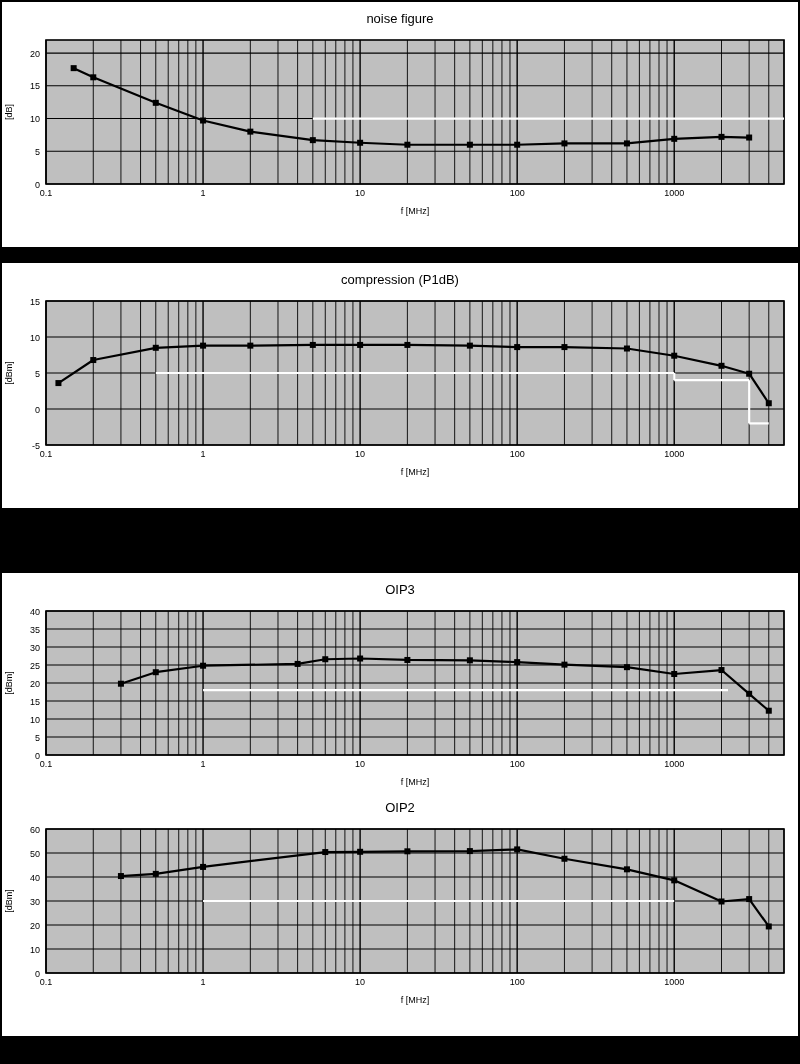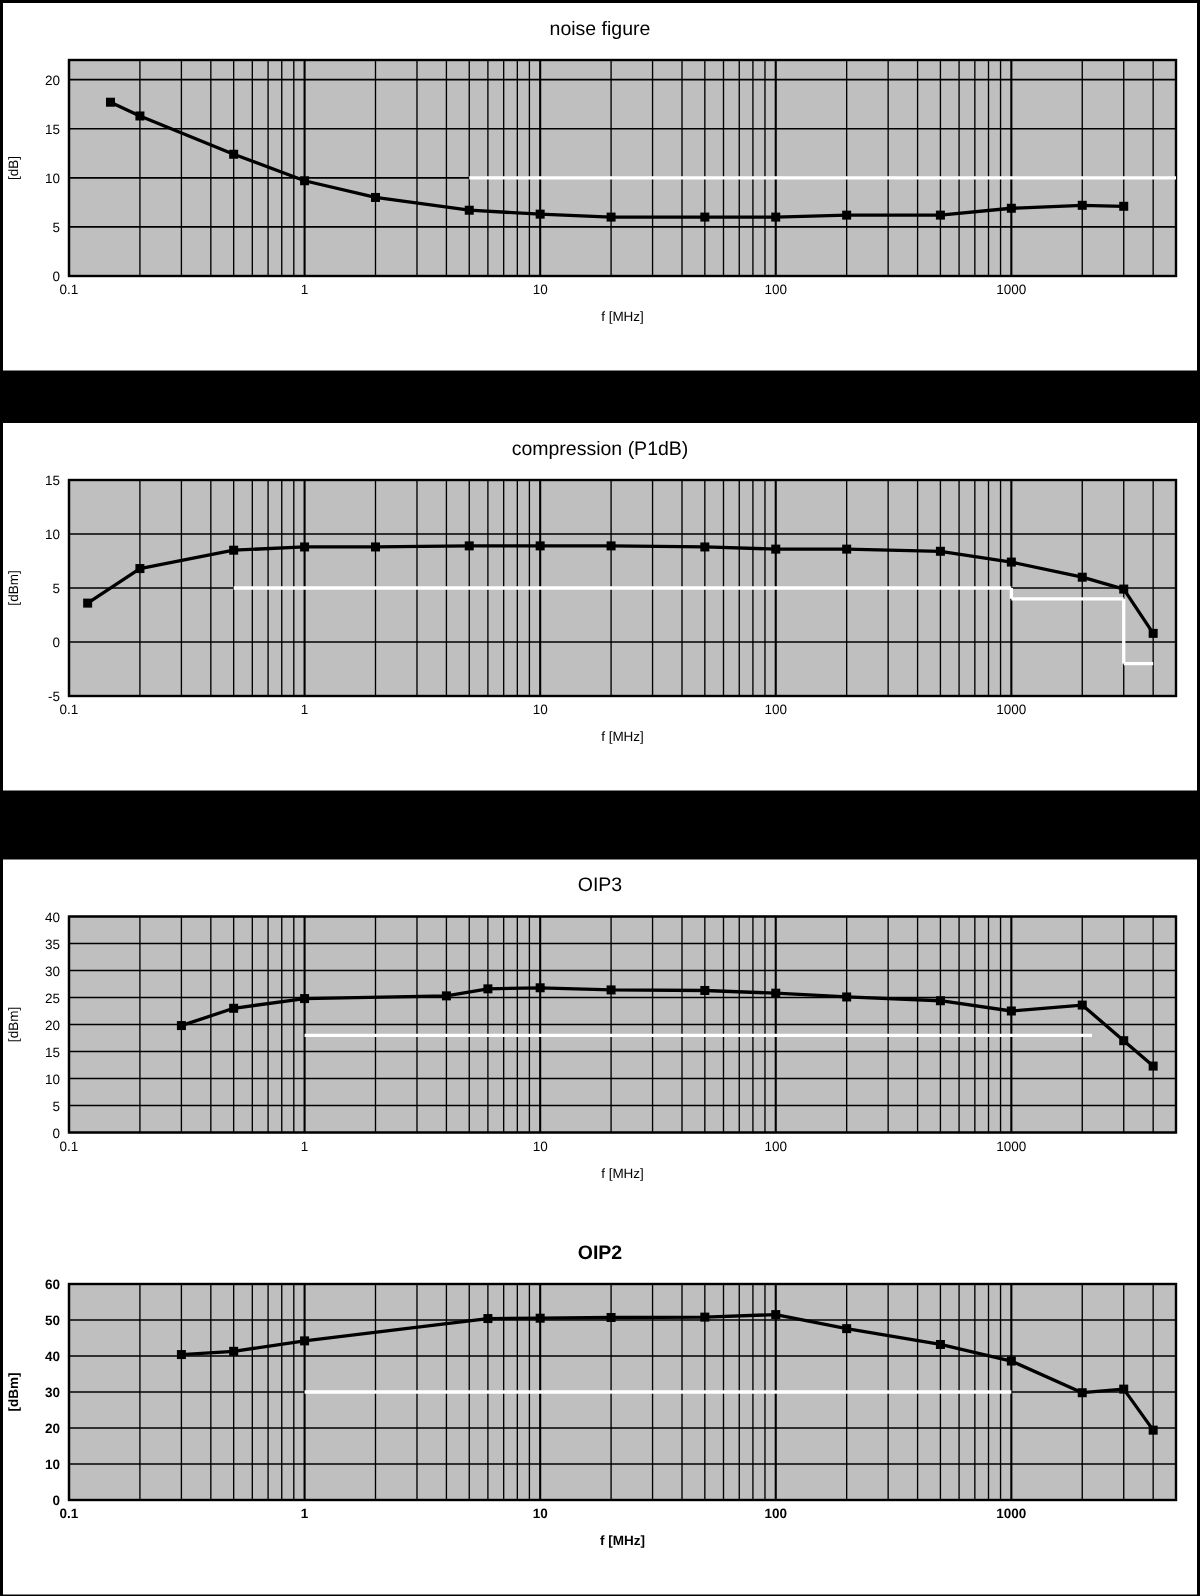--- a/index.html
+++ b/index.html
@@ -21,23 +21,23 @@
     box-sizing: border-box;
   }
   .chart-card {
     background: #ffffff;
     position: absolute;
     left: 2px;
     width: 796px;
     box-sizing: border-box;
   }
   #card0 { top: 2px;   height: 245px; }
-  #card1 { top: 282px; height: 245px; }
+  #card1 { top: 263px; height: 245px; }
   #card2 { top: 545px; height: 245px; margin-top: 28px; }
-  #card3 { top: 818px; height: 245px; font-weight: bold; }
+  #card3 { top: 791px; height: 245px; }
 
   .chart-title {
     text-align: center;
     font-size: 13px;
     color: #000;
     margin: 0;
     padding-top: 9px;
     padding-bottom: 2px;
     font-family: "Liberation Sans", sans-serif;
   }

